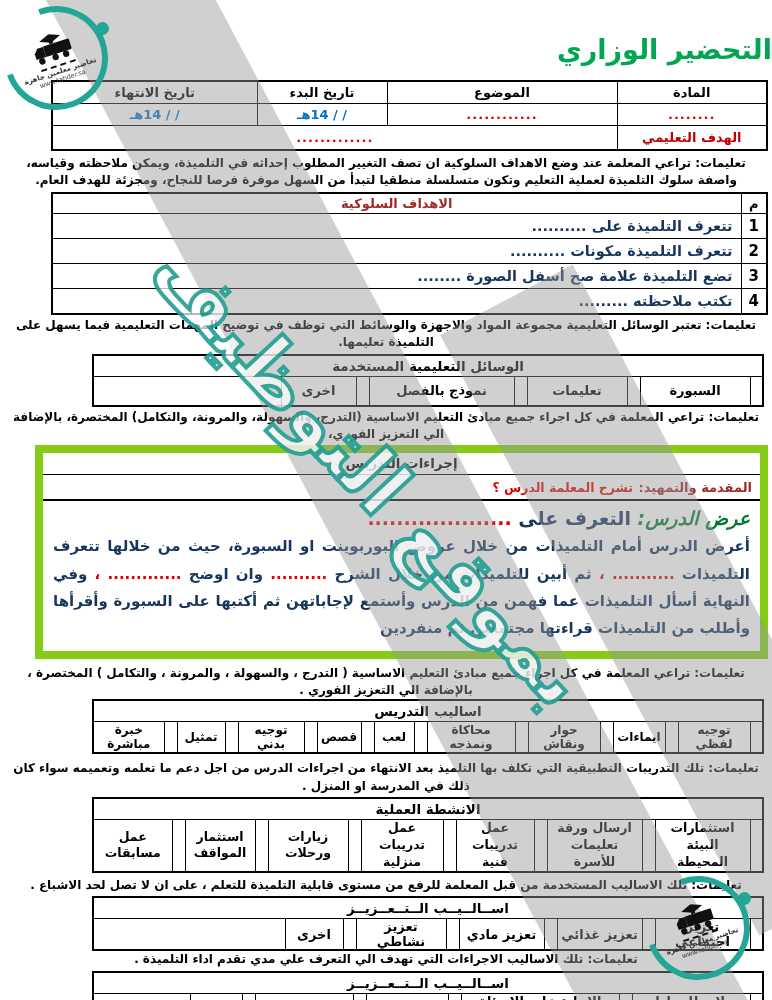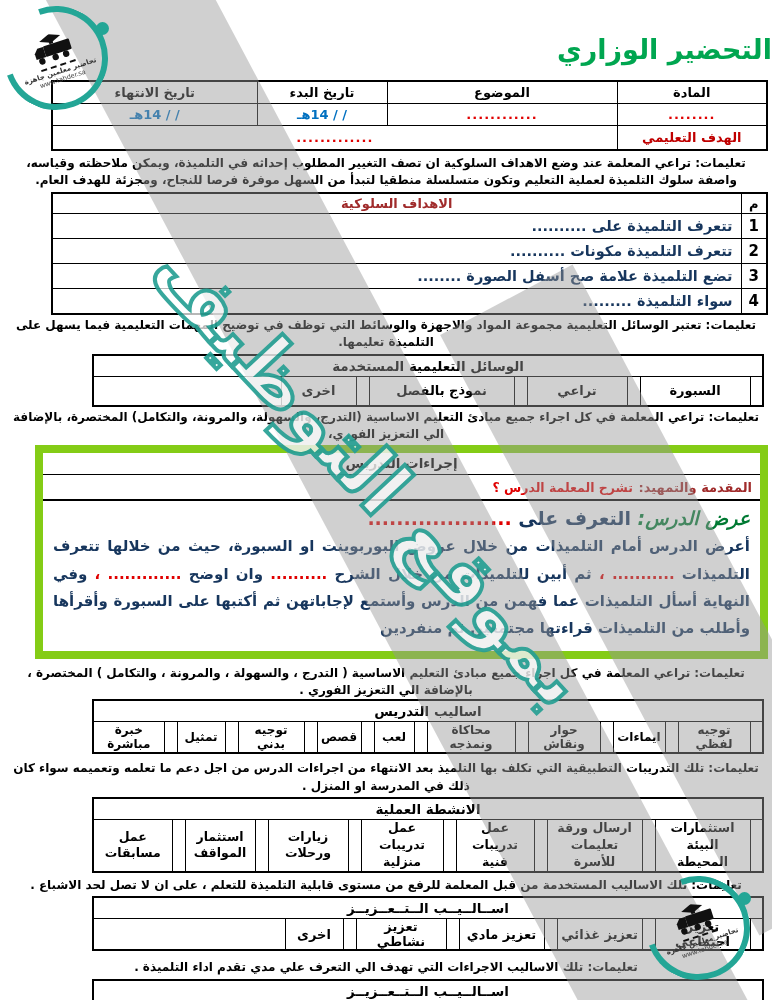--- a/index.html
+++ b/index.html
@@ -163,21 +163,21 @@
       <tr class="row">
         <td class="onum">2</td>
         <td class="otext">تتعرف التلميذة مكونات ..........</td>
       </tr>
       <tr class="row">
         <td class="onum">3</td>
         <td class="otext">تضع التلميذة علامة صح أسفل الصورة ........</td>
       </tr>
       <tr class="row">
         <td class="onum">4</td>
-        <td class="otext">سواء التلميذة .........</td>
+        <td class="otext">تكتب ملاحظته .........</td>
       </tr>
     </tbody>
       </table>
 
     <div class="ins">تعليمات: تعتبر الوسائل التعليمية مجموعة المواد والاجهزة والوسائط التي توظف في توضيح المهمات التعليمية فيما يسهل على التلميذة تعليمها.</div>
 
     <table class="t mid aids-t">
       <colgroup>
           <col style="width:13px">
           <col style="width:110px">
@@ -190,21 +190,21 @@
           <col>
         </colgroup>
       <tbody>
           <tr class="sec-hdr">
             <td colspan="9">الوسائل التعليمية المستخدمة</td>
           </tr>
       <tr class="row">
         <td class="cb"></td>
         <td>السبورة</td>
         <td class="cb"></td>
-        <td>تراعي</td>
+        <td>تعليمات</td>
         <td class="cb"></td>
         <td>نموذج بالفصل</td>
         <td class="cb"></td>
         <td>اخرى</td>
         <td></td>
       </tr>
     </tbody>
       </table>
 
     <div class="ins">تعليمات: تراعي المعلمة في كل اجراء جميع مبادئ التعليم الاساسية (التدرج، والسهولة، والمرونة، والتكامل) المختصرة، بالإضافة الي التعزيز الفوري،</div>
@@ -360,21 +360,21 @@
             <td>تعزيز مادي</td>
         <td class="cb"></td>
             <td>تعزيز نشاطي</td>
         <td class="cb"></td>
             <td>اخرى</td>
         <td></td>
       </tr>
     </tbody>
       </table>
 
-    <div class="ins" style="margin-top:8px">تعليمات: تلك الاساليب الاجراءات التي تهدف الي التعرف علي مدي تقدم اداء التلميذة .</div>
+    <div class="ins" style="margin-top:0">تعليمات: تلك الاساليب الاجراءات التي تهدف الي التعرف علي مدي تقدم اداء التلميذة .</div>
 
     <table class="t mid eval-t">
       <colgroup>
         <col style="width:13px">
           <col style="width:118px">
           <col style="width:13px">
           <col style="width:158px">
         <col style="width:13px">
           <col style="width:82px">
           <col style="width:13px">

